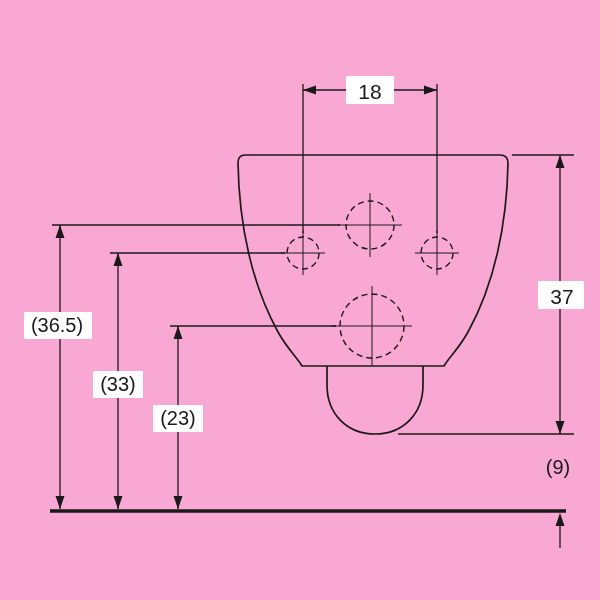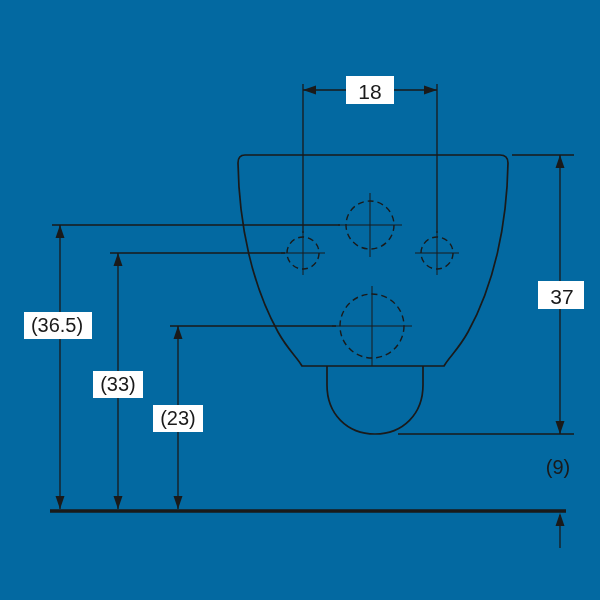--- a/index.html
+++ b/index.html
@@ -7,21 +7,21 @@
     padding: 0;
     background: #ffffff;
     width: 600px;
     height: 600px;
     overflow: hidden;
   }
   .canvas {
     position: relative;
     width: 600px;
     height: 600px;
-    background: #0369a1;
+    background: #f9a8d4;
   }
   svg {
     display: block;
   }
   svg text {
     font-family: "Liberation Sans", "DejaVu Sans", sans-serif;
     fill: #1a1a1a;
   }
   .dim-label {
     font-size: 21px;

